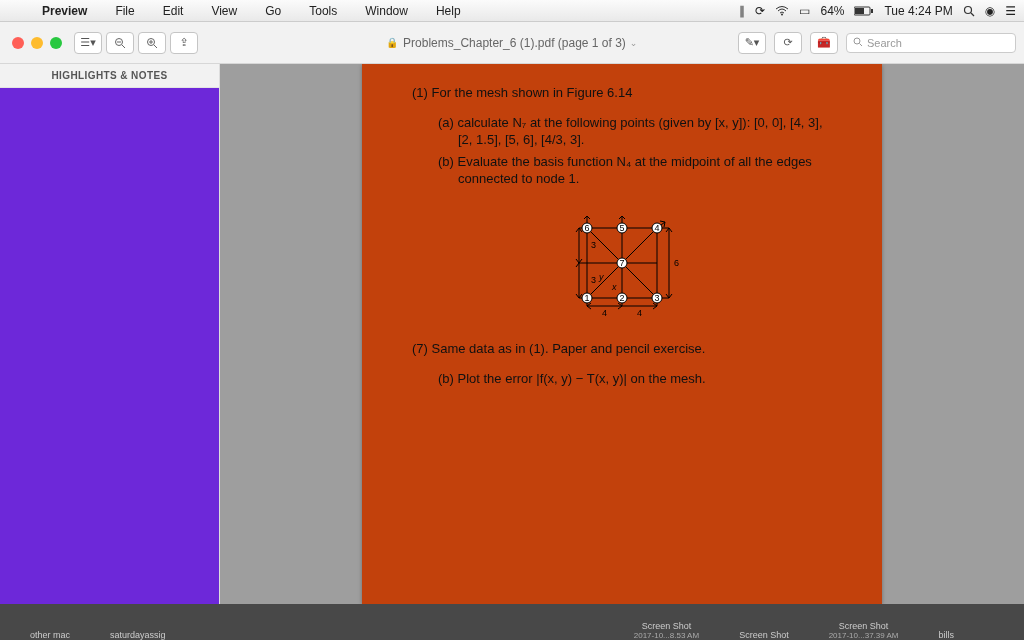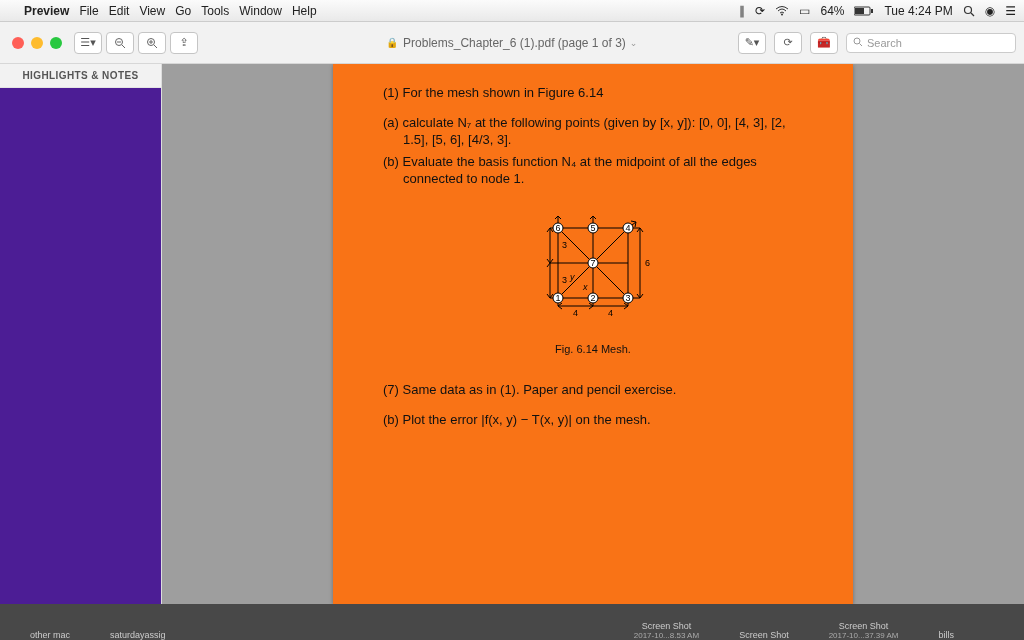--- a/index.html
+++ b/index.html
@@ -1,40 +1,40 @@
 <!DOCTYPE html>
 <html><head>
 <meta charset="utf-8">
 <style>
 * { margin:0; padding:0; box-sizing:border-box; font-family:-apple-system,"Helvetica Neue",Arial,sans-serif; }
 body { width:1024px; height:640px; overflow:hidden; background:#fff;}
 .menubar { height:22px; background:linear-gradient(#fbfbfb,#e9e9e9); display:flex; align-items:center; font-size:12px; color:#222; padding:0 8px; border-bottom:1px solid #ccc;}
-.menubar .left { display:flex; align-items:center; gap:10px;}
+.menubar .left { display:flex; align-items:center; gap:28px;}
 .menubar .left .app { font-weight:600;}
 .menubar .apple { font-size:14px; margin-right:6px;}
 .menubar .right { margin-left:auto; display:flex; align-items:center; gap:10px;}
 .menubar .right span { display:inline-flex; align-items:center;}
 .toolbar { height:42px; background:#f2f2f2; border-bottom:1px solid #d7d7d7; display:flex; align-items:center;}
 .traffic { display:flex; gap:7px; padding:0 12px;}
 .light { width:12px; height:12px; border-radius:50%;}
 .red{background:#ff5f57;} .yellow{background:#febc2e;} .green{background:#28c840;}
 .toolbar .tbtn { width:28px; height:22px; border:1px solid #c5c5c5; border-radius:4px; background:#fff; display:inline-flex; align-items:center; justify-content:center; font-size:11px; color:#555; margin-right:4px;}
 .toolbar .title { position:absolute; left:50%; transform:translateX(-50%); font-size:12px; color:#666; display:flex; align-items:center; gap:4px;}
 .toolbar .title .lock{font-size:10px;}
 .toolbar .title .chev{font-size:9px; color:#999;}
 .toolbar .rightgrp { margin-left:auto; display:flex; align-items:center; gap:4px; padding-right:8px;}
 .searchbar { width:170px; height:20px; border:1px solid #cbcbcb; border-radius:4px; background:#fff; display:flex; align-items:center; padding:0 6px; font-size:11px; color:#999;}
 .searchbar .mag{margin-right:4px;}
 .main { display:flex; height:540px;}
-.sidebar { width:162px; border-right:1px solid #ddd; background:#4c1d95;}
+.sidebar { width:220px; border-right:1px solid #ddd; background:#6d28d9;}
 .sidetab { font-size:10px; font-weight:600; color:#555; letter-spacing:0.4px; padding:6px 10px; border-bottom:1px solid #e4e4e4; text-align:center; background:#f2f2f2;}
 .docarea { flex:1; background:#9e9e9e; display:flex; justify-content:center; overflow:hidden; position:relative;}
-.page { width:520px; background:#f97316; margin-top:0; box-shadow:0 1px 4px rgba(0,0,0,0.3); padding:20px 50px; font-family:"Times New Roman",serif; font-size:13px; color:#111; line-height:1.35;}
+.page { width:520px; background:#c2410c; margin-top:0; box-shadow:0 1px 4px rgba(0,0,0,0.3); padding:20px 50px; font-family:"Times New Roman",serif; font-size:13px; color:#111; line-height:1.35;}
 .page .q { margin-bottom:12px;}
-.page .sub { text-indent:-20px; padding-left:20px; margin-bottom:4px;}
+.page .sub { margin-left:26px; text-indent:-20px; padding-left:20px; margin-bottom:4px;}
 .page .fig { text-align:center; margin:20px 0 8px;}
 .page .figbox { display:inline-block; position:relative; width:130px; height:120px; }
 .page .figbox svg { width:130px; height:120px;}
 .page .figcap { text-align:center; font-size:11px; margin:10px 0 24px;}
 .dock { height:36px; background:rgba(40,40,40,0.85); display:flex; align-items:flex-end; padding:0 30px; font-size:9px; color:#ccc;}
 .dockitem { margin-right:40px; text-align:center;}
 .dockitem .sm { font-size:8px; color:#aaa;}
 </style>
 </head>
 <body>
@@ -202,21 +202,20 @@
               <text x="34" y="75">3</text>
               <text x="117" y="58">6</text>
               <text x="45" y="108">4</text>
               <text x="80" y="108">4</text>
               <text x="42" y="72" font-style="italic">y</text>
               <text x="55" y="82" font-style="italic">x</text>
             </g>
           </svg>
         </div>
       </div>
-      <div class="figcap">Fig. 6.14   Mesh.</div>
       <div class="q">(7) Same data as in (1). Paper and pencil exercise.</div>
       <div class="sub">(b) Plot the error |f(x, y) − T(x, y)| on the mesh.</div>
     </div>
   </div>
 </div>
 
 <div class="dock">
   <div class="dockitem">
       <div>other mac</div>
     </div>

